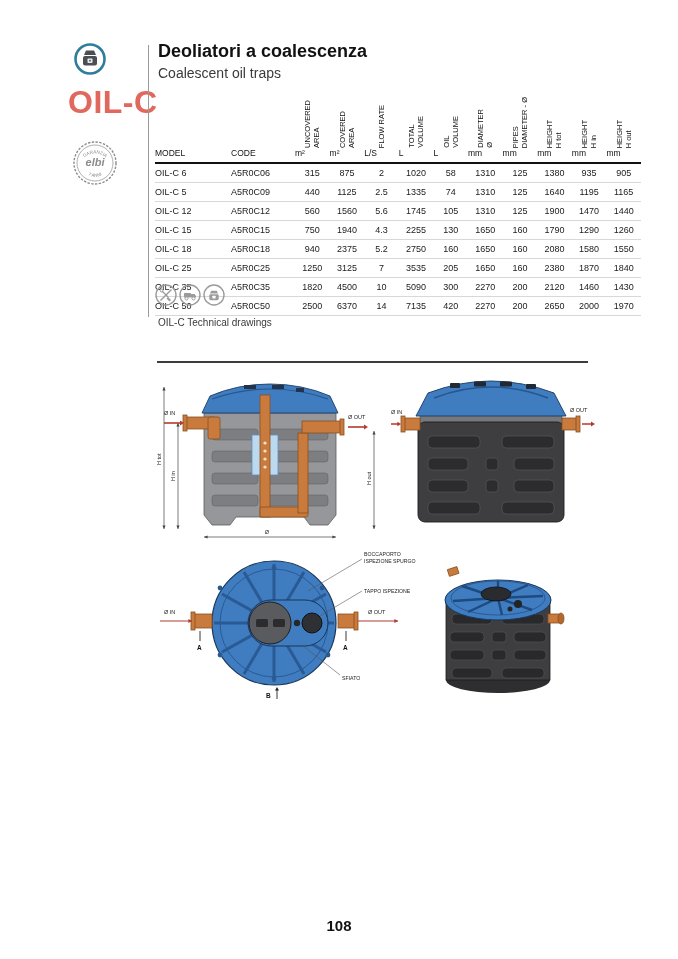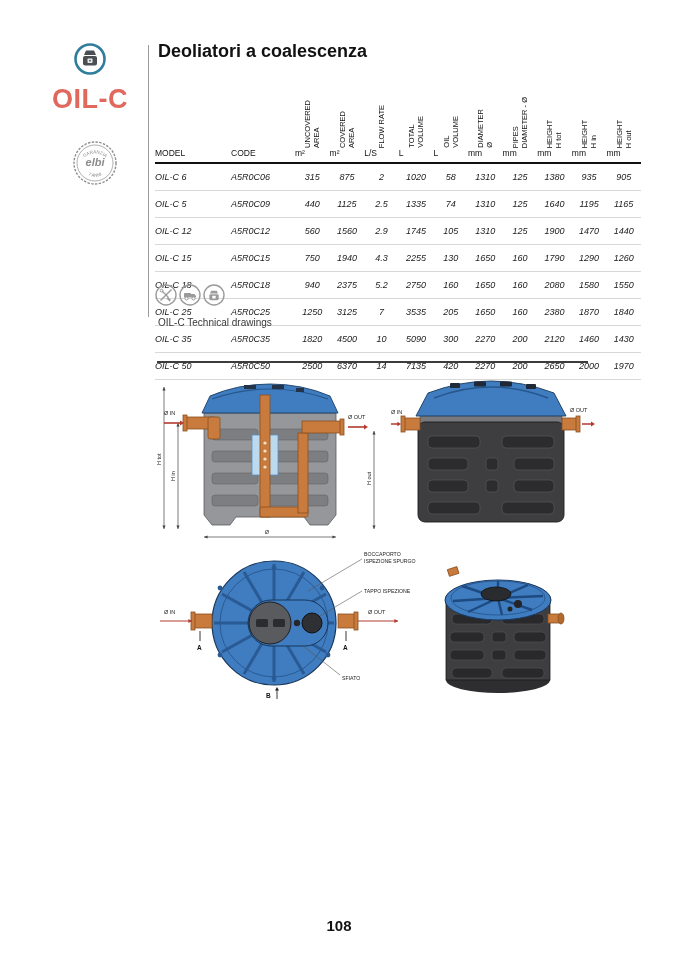--- a/index.html
+++ b/index.html
@@ -2,40 +2,40 @@
 <html><head>
 <meta charset="utf-8">
 <style>
   * { margin:0; padding:0; box-sizing:border-box; }
   html,body { background:#fff; }
   body { font-family:"Liberation Sans", sans-serif; color:#1a1a1a; }
   .page { position:relative; width:678px; height:959px; background:#fff; overflow:hidden; }
 
   
   .badge { position:absolute; left:74px; top:43px; width:32px; height:32px; }
-  .product-code { position:absolute; left:52px; top:84px; font-size:27px; font-weight:bold; letter-spacing:0.5px; color:#e0685c; }
+  .product-code { position:absolute; left:68px; top:84px; font-size:32px; font-weight:bold; letter-spacing:0.5px; color:#e0685c; }
   .stamp { position:absolute; left:71px; top:139px; width:48px; height:48px; }
   .vrule { position:absolute; left:148px; top:45px; width:1px; height:272px; background:#9a9a9a; }
 
   
   .hdr { position:absolute; left:158px; top:41px; }
   .hdr .t1 { font-size:18px; font-weight:bold; color:#111; }
   .hdr .t2 { font-size:14px; color:#3a3a3a; margin-top:3px; }
 
   
   .spec-table { position:absolute; left:155px; top:92px; width:486px; font-size:9px; }
   .tgrid { display:grid; grid-template-columns:76px 64px repeat(10, 1fr); align-items:end; }
   .rot-cell { display:flex; flex-direction:column; justify-content:flex-end; align-items:center; height:56px; }
   .rot { writing-mode:vertical-rl; transform:rotate(180deg); font-size:7.5px; line-height:1.2; white-space:pre-line; color:#111; text-align:left; }
   .unit-row { display:grid; grid-template-columns:76px 64px repeat(10, 1fr); height:16px; align-items:end;
               border-bottom:2px solid #111; padding-bottom:4px; }
   .unit-row > div { text-align:left; font-size:8.5px; color:#111; }
   .unit-row > .left { text-align:left; }
-  .trow { display:grid; grid-template-columns:76px 64px repeat(10, 1fr); height:27px; align-items:center;
-          border-bottom:1px solid #d8d8d8;font-style:italic; }
+  .trow { display:grid; grid-template-columns:76px 64px repeat(10, 1fr); height:19px; align-items:center;
+          border-bottom:1px solid #d8d8d8; }
   .trow > div { text-align:center; }
   .trow > .left { text-align:left; }
 
   
   .certs { position:absolute; left:155px; top:284px; display:flex; gap:2px; }
   .certs svg { width:22px; height:22px; }
 
   
   .sec { position:absolute; left:158px; top:314px; }
   .sec .t1 { font-size:15px; font-weight:bold; color:#111; }
@@ -82,20 +82,21 @@
     <text x="24" y="27" font-size="11" fill="#8c8c8c" text-anchor="middle" font-style="italic" font-weight="bold">elbi</text>
     <text font-size="4.6" fill="#8c8c8c" text-anchor="middle">
       <textPath href="#arcB" startOffset="50%">7 ANNI</textPath>
     </text>
   </svg>
 
   <div class="vrule"></div>
 
   <div class="hdr">
     <div class="t1">Deoliatori a coalescenza</div>
+    <div class="t2">Coalescent oil traps</div>
   </div>
 
   <div class="spec-table">
     <div class="tgrid">
       <div></div>
         <div></div>
       <div class="rot-cell">
           <span class="rot">UNCOVERED
 AREA</span>
         </div>
@@ -176,21 +177,21 @@
       <div>125</div>
         <div>1640</div>
       <div>1195</div>
         <div>1165</div>
     </div>
     <div class="trow">
       <div class="left">OIL-C 12</div>
       <div class="left">A5R0C12</div>
       <div>560</div>
         <div>1560</div>
-      <div>2.9</div>
+      <div>5.6</div>
         <div>1745</div>
       <div>105</div>
         <div>1310</div>
       <div>125</div>
         <div>1900</div>
       <div>1470</div>
         <div>1440</div>
     </div>
     <div class="trow">
       <div class="left">OIL-C 15</div>

